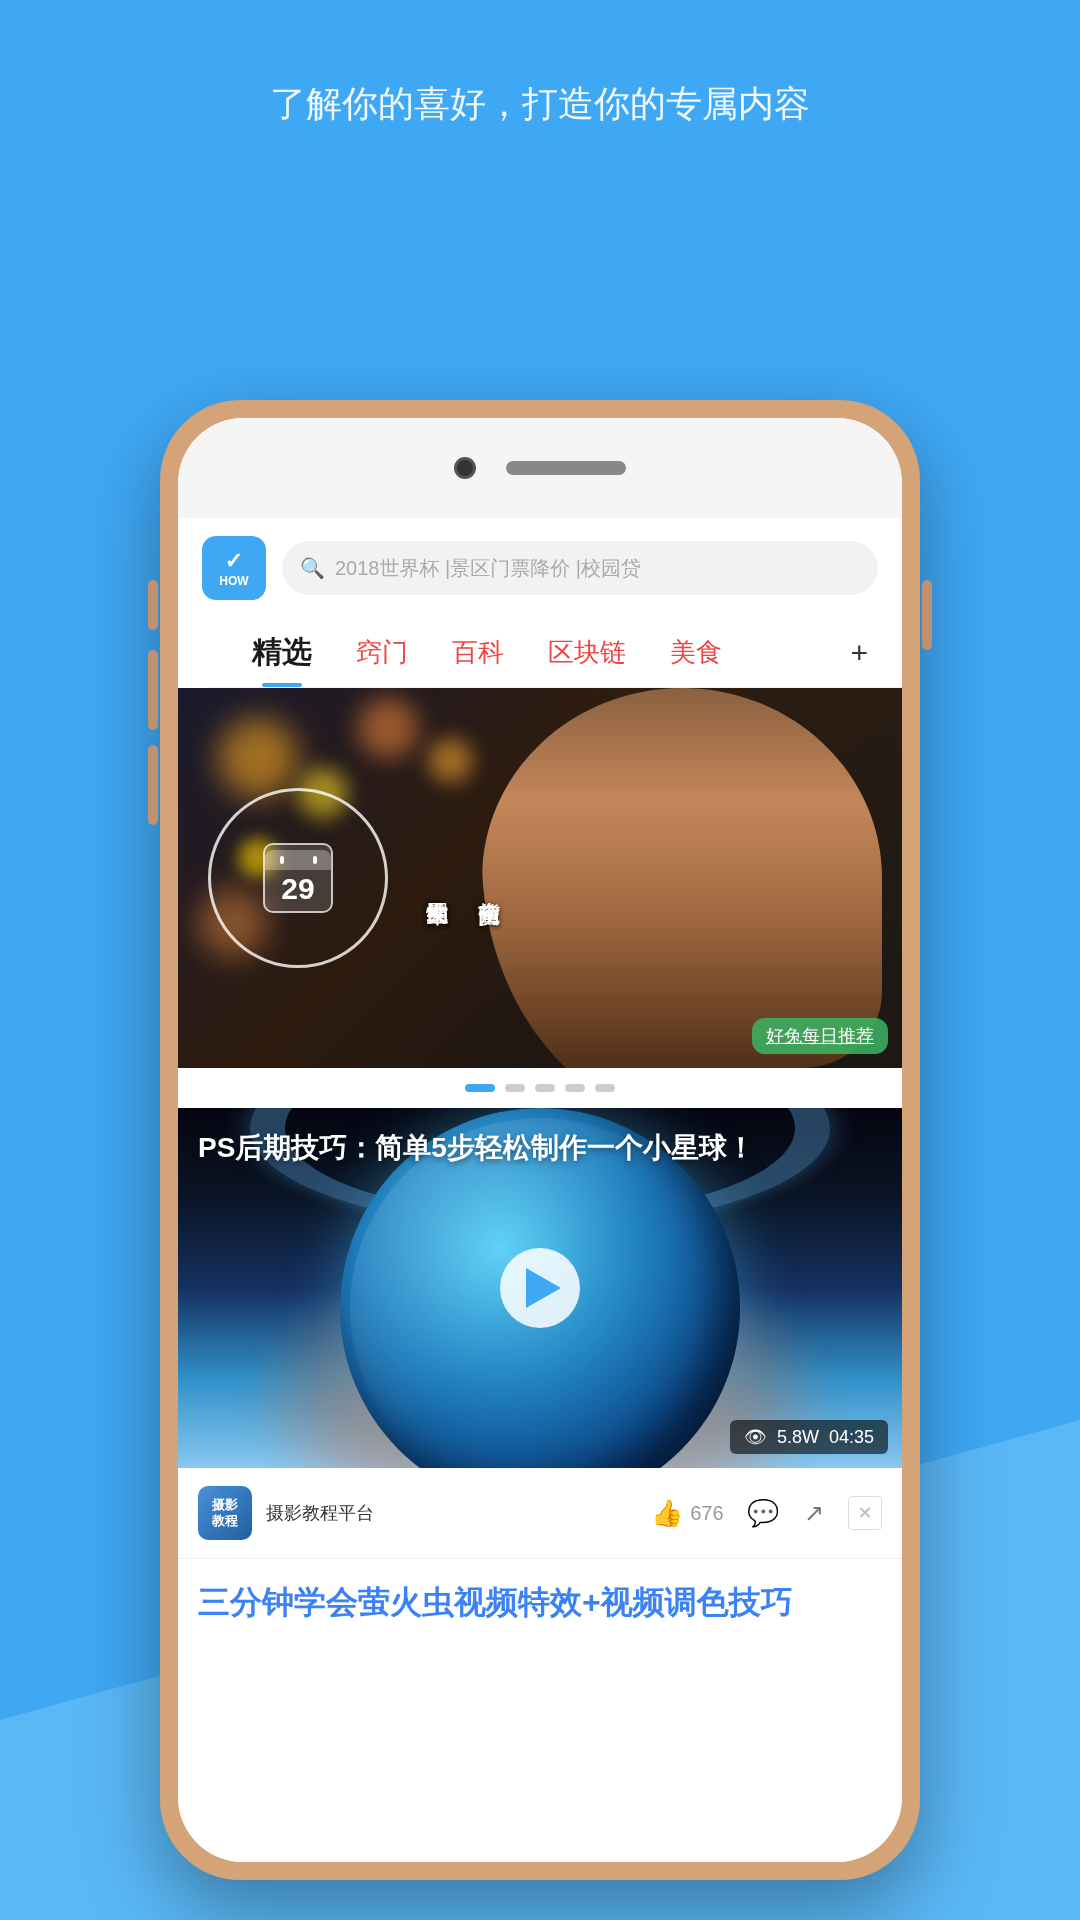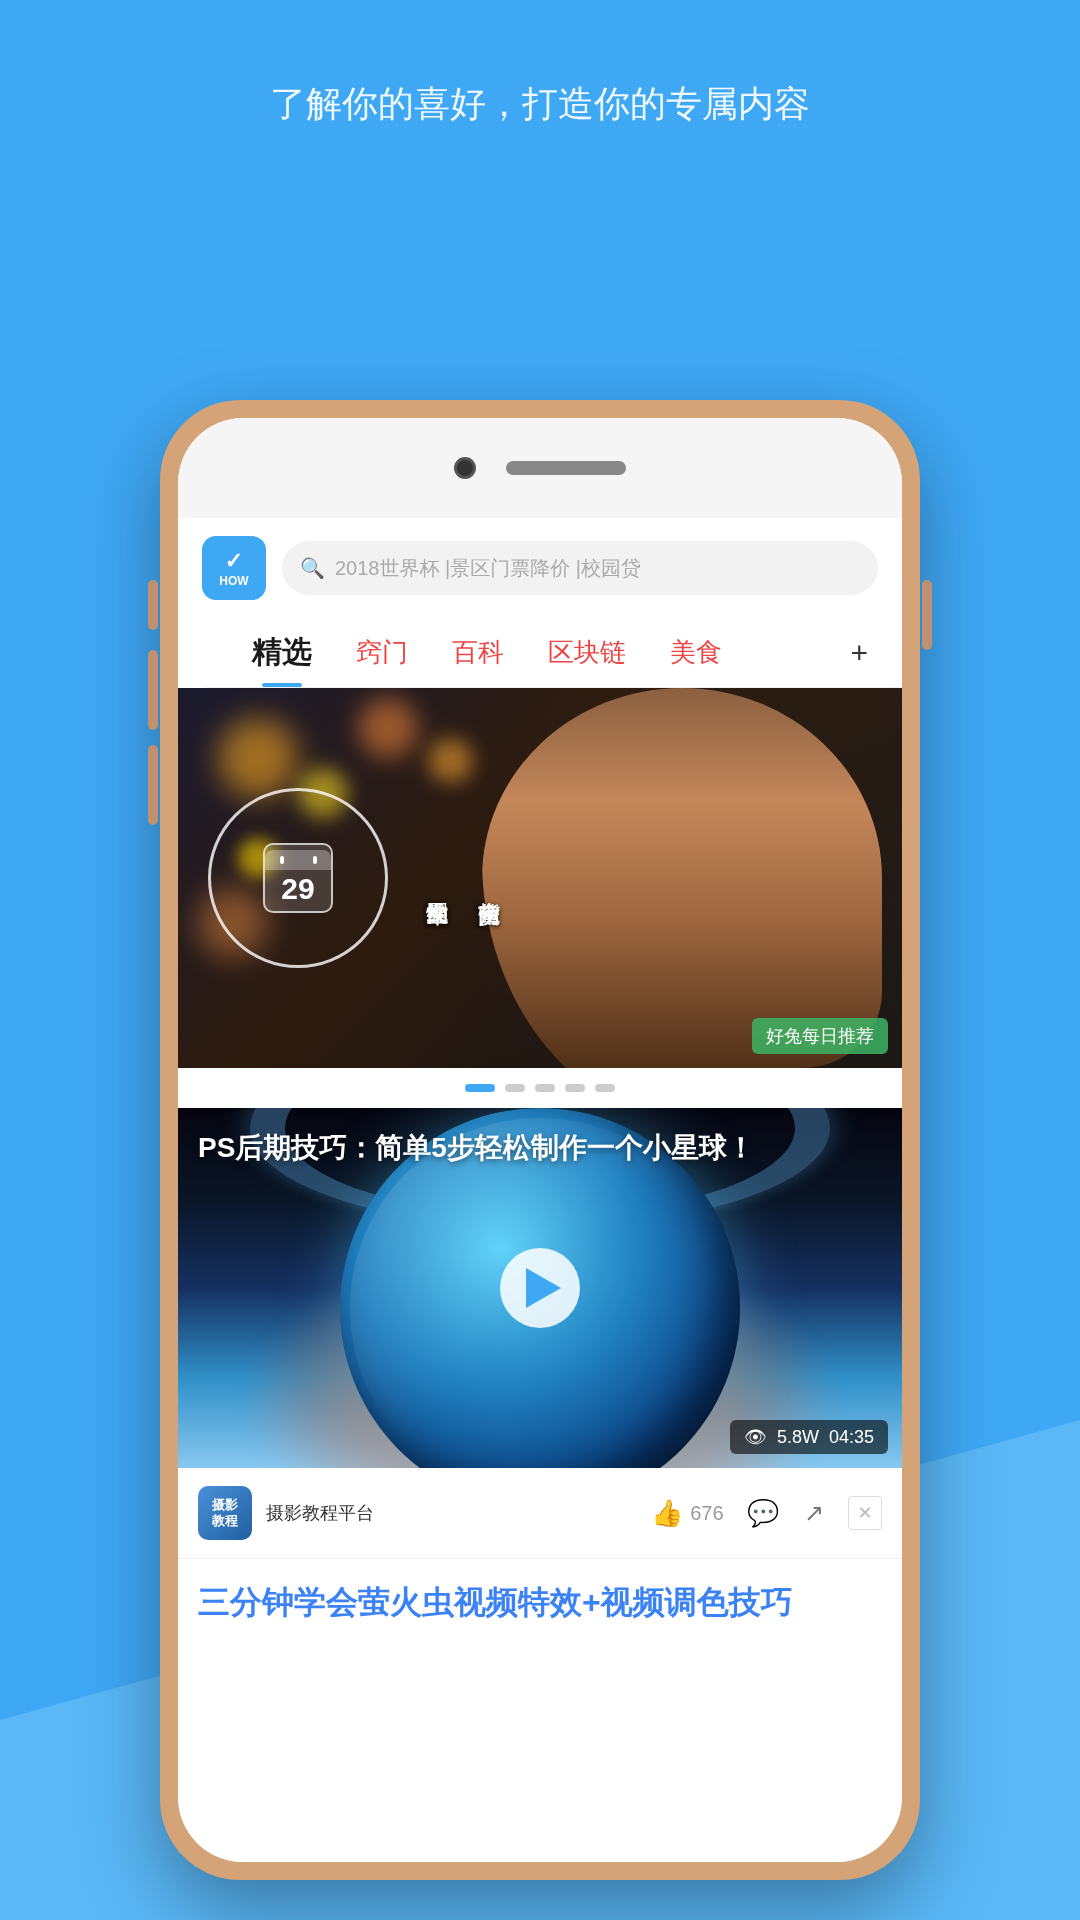--- a/index.html
+++ b/index.html
@@ -336,21 +336,22 @@
     }
 
     .banner-tag {
       position: absolute;
       bottom: 14px;
       right: 14px;
       background: rgba(60,180,100,0.85);
       color: white;
       font-size: 18px;
       padding: 6px 14px;
-      border-radius: 6px;
+      border-radius: 13px;
+      text-decoration: underline;
     }
 
     
     .dots-container {
       display: flex;
       justify-content: center;
       gap: 10px;
       padding: 16px 0;
       background: #fff;
     }

